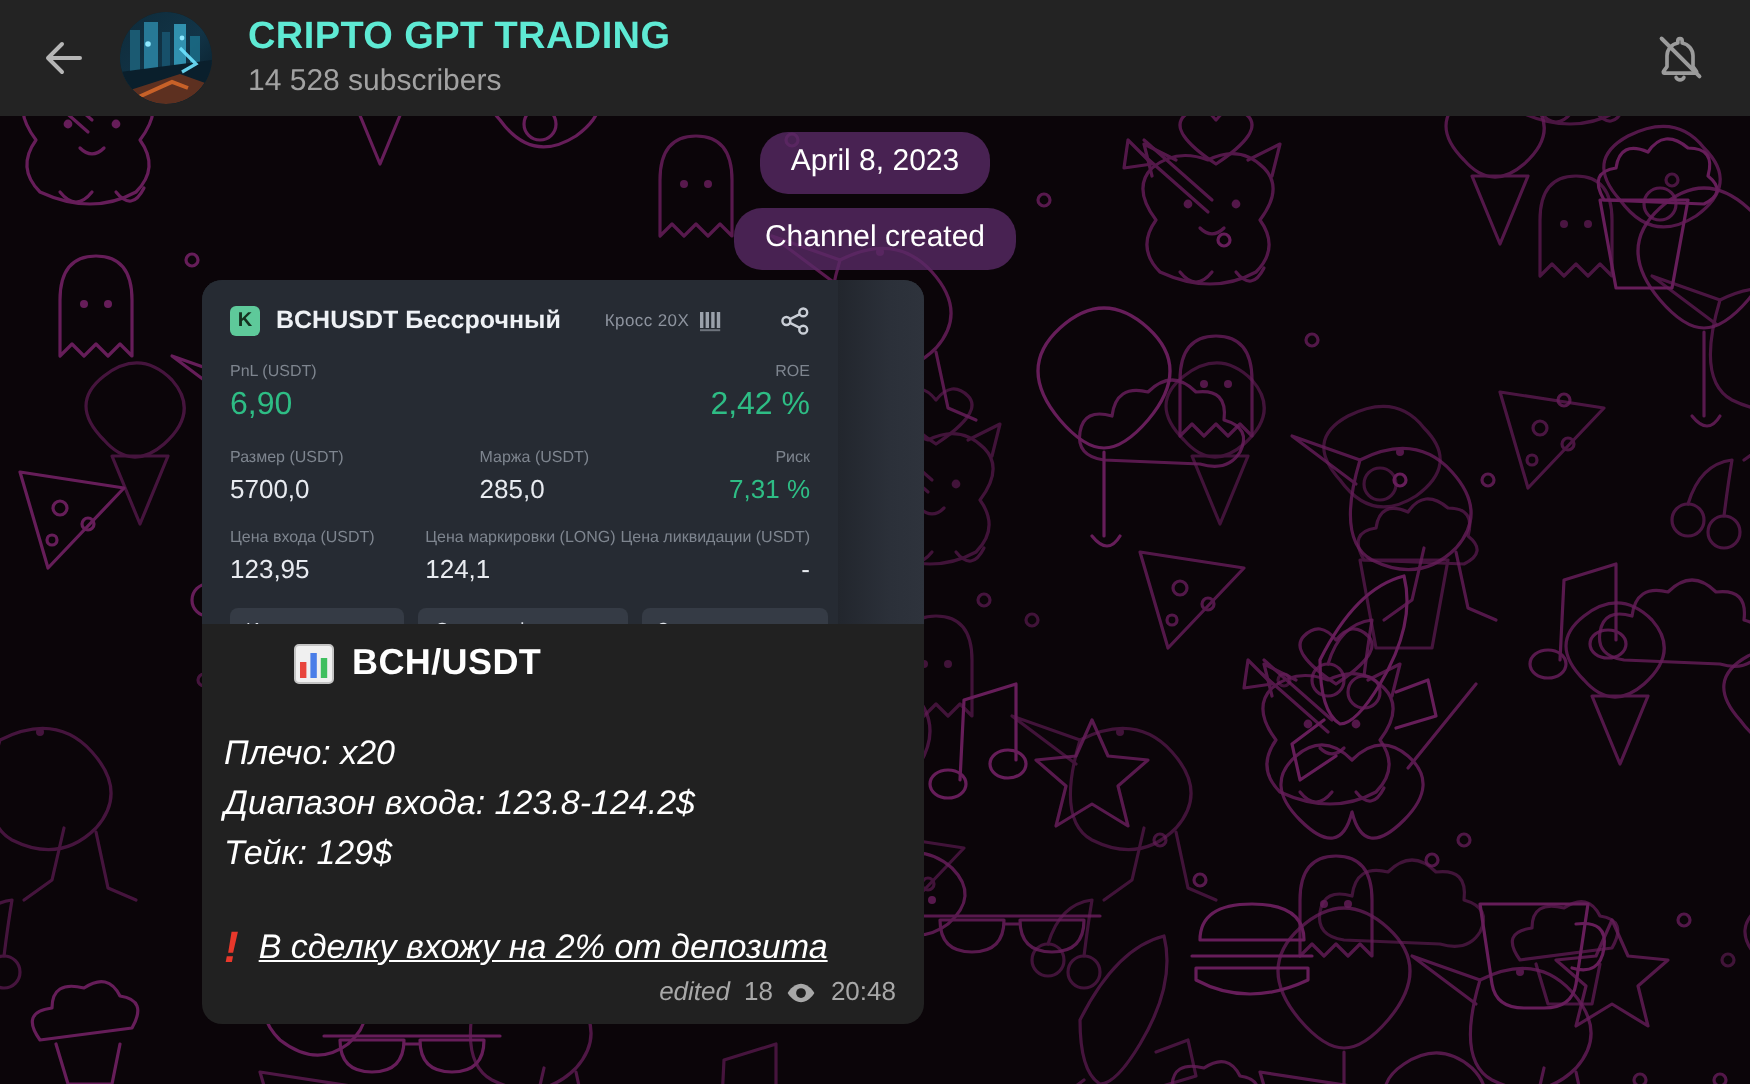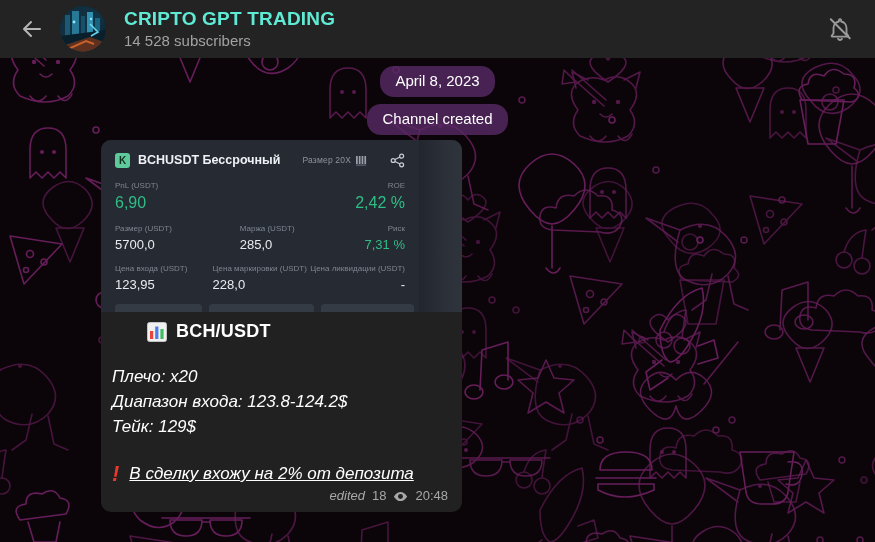--- a/index.html
+++ b/index.html
@@ -429,21 +429,21 @@
 
   <div id="msg-bubble">
 
     <div id="position-card">
       <div id="card-rightfill"></div>
       <div id="card-inner">
 
         <div class="card-head">
           <div id="exch-badge">K</div>
           <div id="pair-name">BCHUSDT Бессрочный</div>
-          <div id="cross-label">Размер 20X</div>
+          <div id="cross-label">Кросс 20X</div>
           <div id="bars-icon">
             <svg width="12" height="11" viewBox="0 0 12 11">
               <rect x="0" y="1" width="1.7" height="8" fill="#9aa1ab"></rect>
               <rect x="2.8" y="1" width="1.7" height="8" fill="#9aa1ab"></rect>
               <rect x="5.6" y="1" width="1.7" height="8" fill="#9aa1ab"></rect>
               <rect x="8.4" y="1" width="1.7" height="8" fill="#9aa1ab"></rect>
               <rect x="0" y="9.6" width="10.1" height="1" fill="#6d737c"></rect>
             </svg>
           </div>
           <div id="share-icon">
@@ -481,22 +481,22 @@
             <div class="c-val green">7,31 %</div>
           </div>
         </div>
 
         <div class="card-row">
           <div class="card-col">
             <div class="c-label">Цена входа (USDT)</div>
             <div class="c-val">123,95</div>
           </div>
           <div class="card-col">
-            <div class="c-label">Цена маркировки (USDT)</div>
-            <div class="c-val">228,0</div>
+            <div class="c-label">Цена маркировки (LONG)</div>
+            <div class="c-val">124,1</div>
           </div>
           <div class="card-col right">
             <div class="c-label">Цена ликвидации (USDT)</div>
             <div class="c-val">-</div>
           </div>
         </div>
 
         <div id="btn-row">
           <button class="card-btn">Изменить плечо</button>
           <button class="card-btn">Стоп профит и лосс</button>

